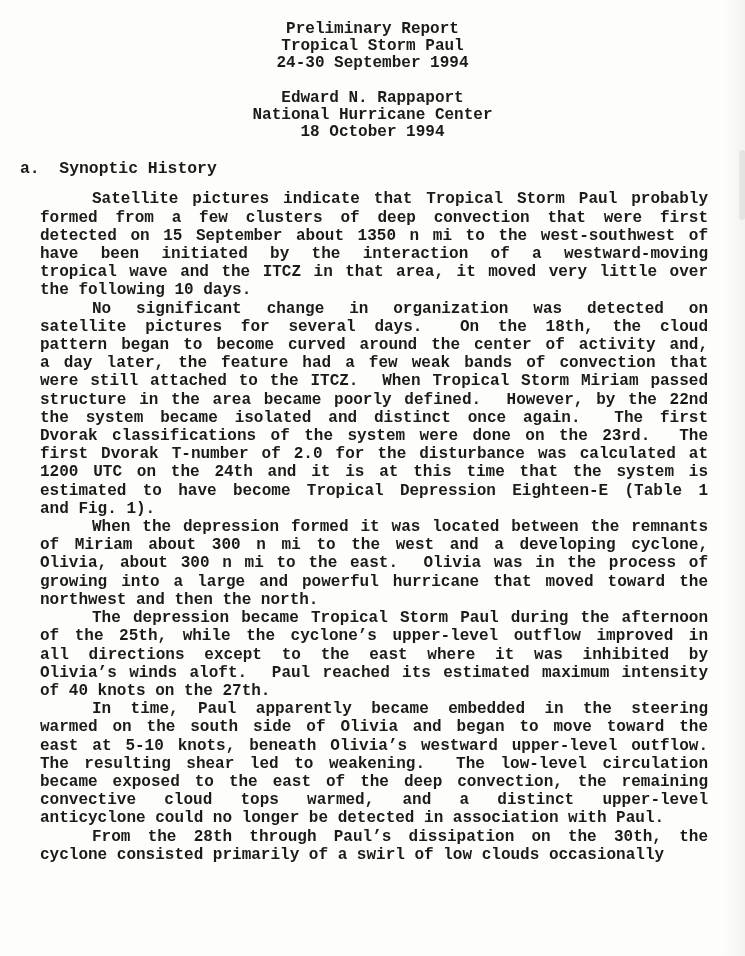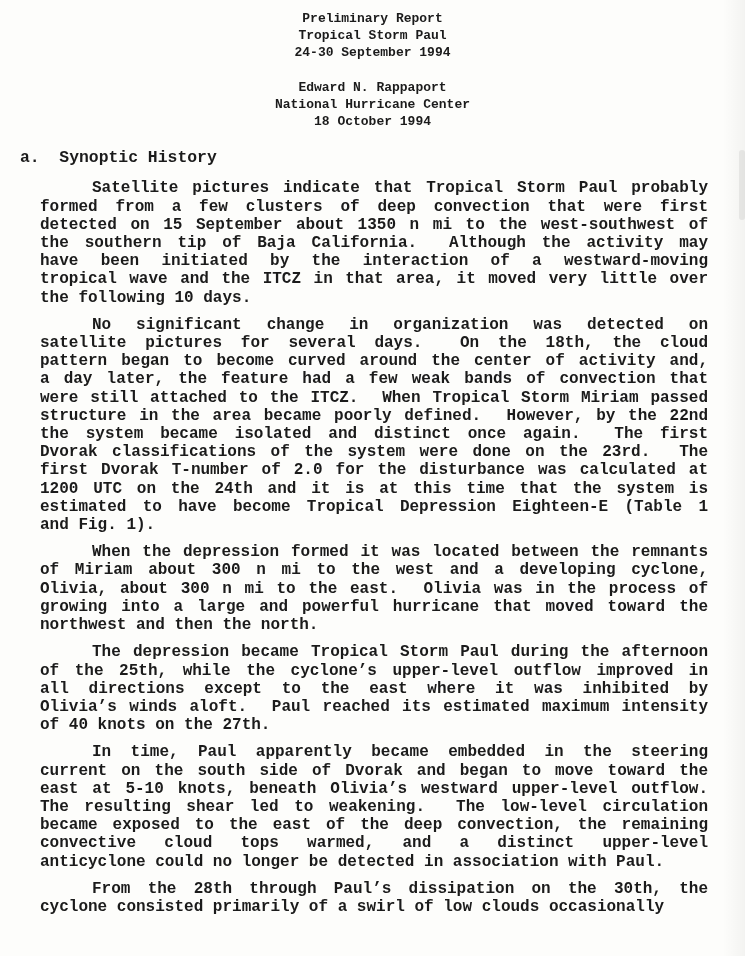--- a/index.html
+++ b/index.html
@@ -15,44 +15,44 @@
     overflow:hidden;
   }
   .page{
     position:relative;
     width:745px;height:956px;
     background:
       linear-gradient(to right, rgba(0,0,0,0) 97%, rgba(0,0,0,0.04) 100%),
       var(--paper);
   }
   .header{
-    padding-top:10px;
+    padding-top:21px;
     text-align:center;
-    font-size:13px;
+    font-size:16px;
     font-weight:600;
     line-height:17.2px;
   }
   .author-block{
     margin-top:17px;
   }
   .section-heading{
     margin:19px 0 0 20px;
     font-size:16.4px;
     font-weight:600;
     line-height:18.2px;
     white-space:pre-wrap;
   }
   .doc-body{
     margin-left:40px;
     width:668px;
     font-size:16px;
     font-weight:600;
     line-height:18.2px;
   }
-  .para{margin-top:9px;}
+  .para{}
   .para:first-child{margin-top:12px;}
   .line{
     text-align:justify;
     text-align-last:justify;
     min-height:18.2px;
   }
   .line.first{padding-left:52px;}
   .line.last{text-align-last:left;}
   .scan-smudge{
     position:absolute;
@@ -80,21 +80,20 @@
     </div>
   </div>
 
   <div class="section-heading">a.&nbsp; Synoptic History</div>
 
   <div class="doc-body">
       <div class="para">
         <div class="line first">Satellite pictures indicate that Tropical Storm Paul probably</div>
         <div class="line">formed from a few clusters of deep convection that were first</div>
         <div class="line">detected on 15 September about 1350 n mi to the west-southwest of</div>
-        <div class="line">the southern tip of Baja California.&nbsp; Although the activity may</div>
         <div class="line">have been initiated by the interaction of a westward-moving</div>
         <div class="line">tropical wave and the ITCZ in that area, it moved very little over</div>
         <div class="line last">the following 10 days.</div>
       </div>
       <div class="para">
         <div class="line first">No significant change in organization was detected on</div>
         <div class="line">satellite pictures for several days.&nbsp; On the 18th, the cloud</div>
         <div class="line">pattern began to become curved around the center of activity and,</div>
         <div class="line">a day later, the feature had a few weak bands of convection that</div>
         <div class="line">were still attached to the ITCZ.&nbsp; When Tropical Storm Miriam passed</div>
@@ -115,21 +114,21 @@
       </div>
       <div class="para">
         <div class="line first">The depression became Tropical Storm Paul during the afternoon</div>
         <div class="line">of the 25th, while the cyclone’s upper-level outflow improved in</div>
         <div class="line">all directions except to the east where it was inhibited by</div>
         <div class="line">Olivia’s winds aloft.&nbsp; Paul reached its estimated maximum intensity</div>
         <div class="line last">of 40 knots on the 27th.</div>
       </div>
       <div class="para">
         <div class="line first">In time, Paul apparently became embedded in the steering</div>
-        <div class="line">current on the south side of Dvorak and began to move toward the</div>
+        <div class="line">warmed on the south side of Olivia and began to move toward the</div>
         <div class="line">east at 5-10 knots, beneath Olivia’s westward upper-level outflow.</div>
         <div class="line">The resulting shear led to weakening.&nbsp; The low-level circulation</div>
         <div class="line">became exposed to the east of the deep convection, the remaining</div>
         <div class="line">convective cloud tops warmed, and a distinct upper-level</div>
         <div class="line last">anticyclone could no longer be detected in association with Paul.</div>
       </div>
       <div class="para">
         <div class="line first">From the 28th through Paul’s dissipation on the 30th, the</div>
         <div class="line last">cyclone consisted primarily of a swirl of low clouds occasionally</div>
       </div>

